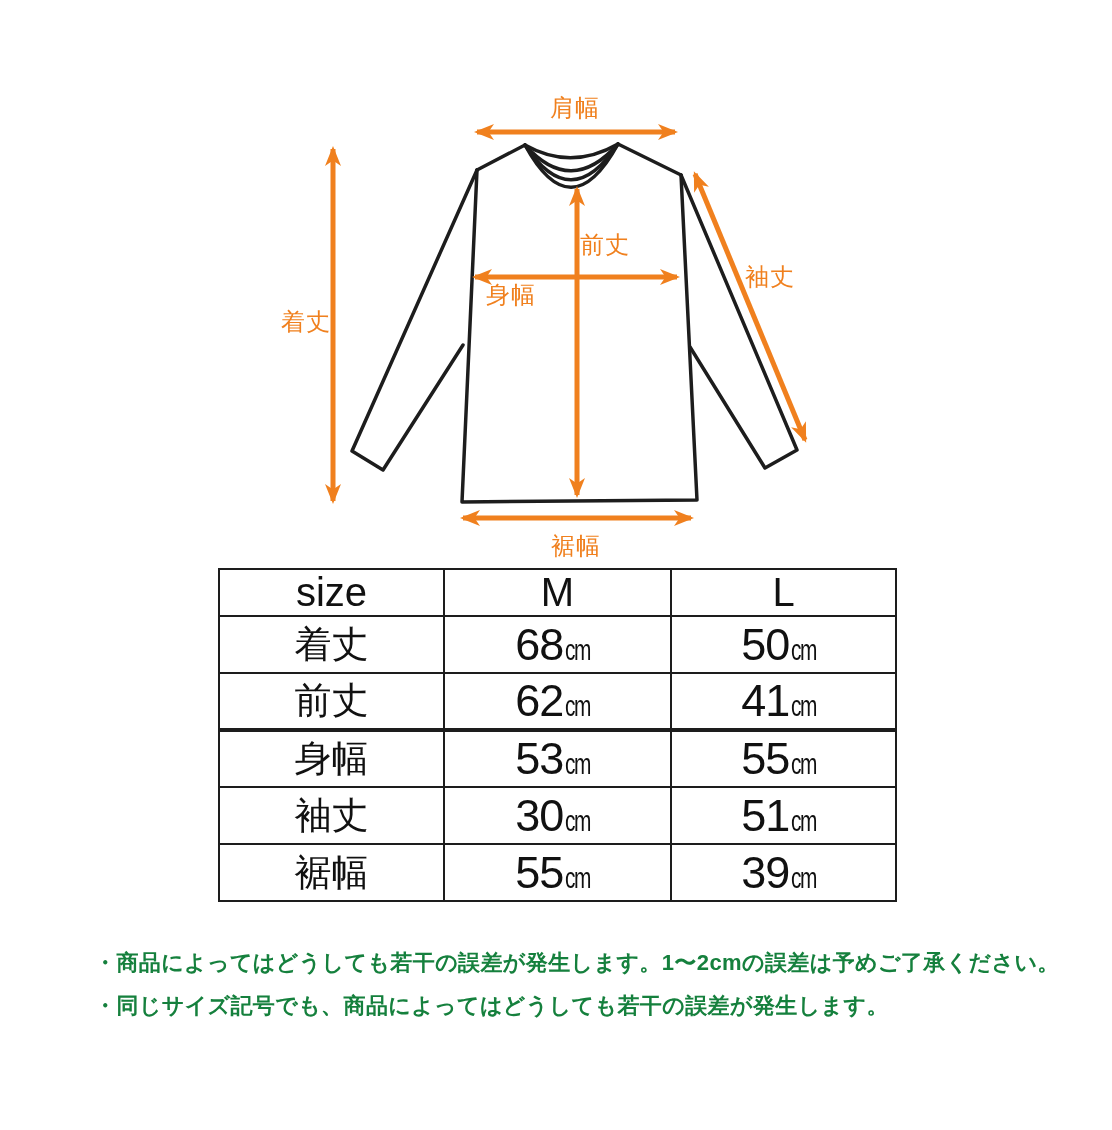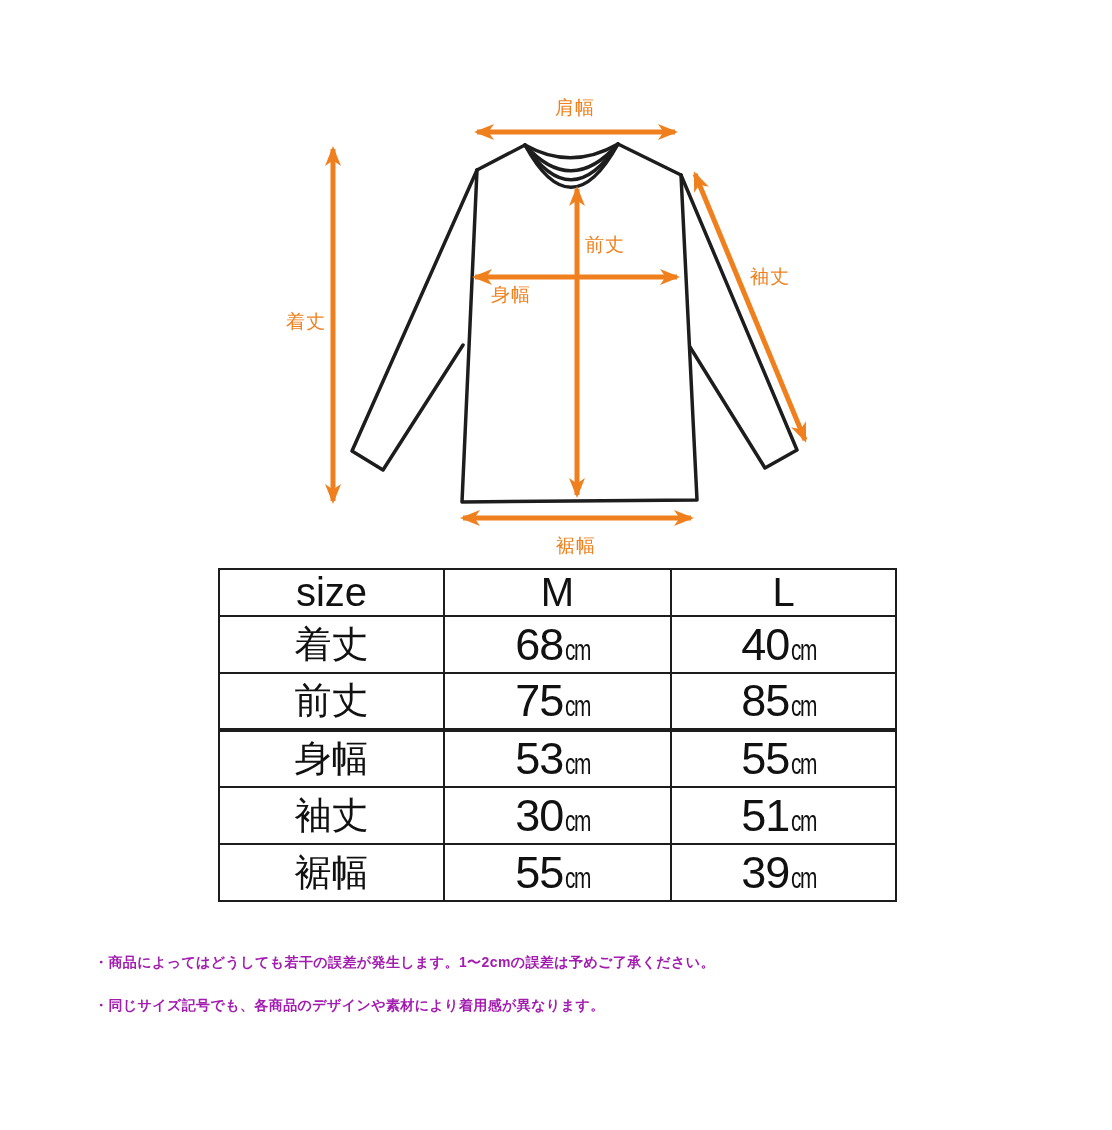--- a/index.html
+++ b/index.html
@@ -13,21 +13,21 @@
     color:#111;
   }
   .canvas{
     position:relative;width:1112px;height:1130px;background:#fff;overflow:hidden;
   }
   .diagram-svg{position:absolute;left:0;top:0;}
   .dlabel{
     position:absolute;
     transform:translate(-50%,-50%);
     color:var(--orange);
-    font-size:19px;
+    font-size:24px;
     font-weight:500;
     white-space:nowrap;
     letter-spacing:1px;
     text-align:center;
   }
   
   table.size-table{
     position:absolute;left:218px;top:568px;width:677px;
     border-collapse:collapse;table-layout:fixed;
     text-align:center;background:#fff;
@@ -48,22 +48,22 @@
     display:inline-block;
     font-size:29px;
     transform:scaleX(.72);
     transform-origin:left center;
     letter-spacing:-2px;
     margin-left:2px;
   }
   
   .notes{
     position:absolute;left:94px;top:941px;width:990px;
-    font-size:14px;font-weight:600;line-height:43px;
-    color:#a21caf;letter-spacing:.4px;white-space:nowrap;
+    font-size:22px;font-weight:600;line-height:43px;
+    color:#15803d;letter-spacing:.4px;white-space:nowrap;
   }
 </style>
 </head>
 <body>
 
 <div class="canvas">
 
   <svg class="diagram-svg" width="1112" height="565" viewBox="0 0 1112 565">
     <defs>
       <marker id="ah" markerUnits="userSpaceOnUse" markerWidth="22" markerHeight="18" refX="17" refY="8" orient="auto-start-reverse">
@@ -113,26 +113,26 @@
       </colgroup>
     <tbody>
         <tr class="hdr">
       <th class="hdr-cell">size</th>
       <th class="hdr-cell">M</th>
       <th class="hdr-cell">L</th>
     </tr>
     <tr class="row">
       <td class="label-cell">着丈</td>
       <td class="val-cell"><span>68</span><span class="unit">cm</span></td>
-      <td class="val-cell"><span>40</span><span class="unit">cm</span></td>
+      <td class="val-cell"><span>50</span><span class="unit">cm</span></td>
     </tr>
     <tr class="row">
       <td class="label-cell">前丈</td>
-      <td class="val-cell"><span>75</span><span class="unit">cm</span></td>
-      <td class="val-cell"><span>85</span><span class="unit">cm</span></td>
+      <td class="val-cell"><span>62</span><span class="unit">cm</span></td>
+      <td class="val-cell"><span>41</span><span class="unit">cm</span></td>
     </tr>
     <tr class="row thick">
       <td class="label-cell">身幅</td>
       <td class="val-cell"><span>53</span><span class="unit">cm</span></td>
       <td class="val-cell"><span>55</span><span class="unit">cm</span></td>
     </tr>
     <tr class="row">
       <td class="label-cell">袖丈</td>
       <td class="val-cell"><span>30</span><span class="unit">cm</span></td>
       <td class="val-cell"><span>51</span><span class="unit">cm</span></td>
@@ -140,16 +140,16 @@
     <tr class="row">
       <td class="label-cell">裾幅</td>
       <td class="val-cell"><span>55</span><span class="unit">cm</span></td>
       <td class="val-cell"><span>39</span><span class="unit">cm</span></td>
     </tr>
   </tbody>
     </table>
 
   <div class="notes">
     <div class="note">・商品によってはどうしても若干の誤差が発生します。1〜2cmの誤差は予めご了承ください。</div>
-    <div class="note">・同じサイズ記号でも、各商品のデザインや素材により着用感が異なります。</div>
+    <div class="note">・同じサイズ記号でも、商品によってはどうしても若干の誤差が発生します。</div>
   </div>
 
 </div>
 
 </body></html>

